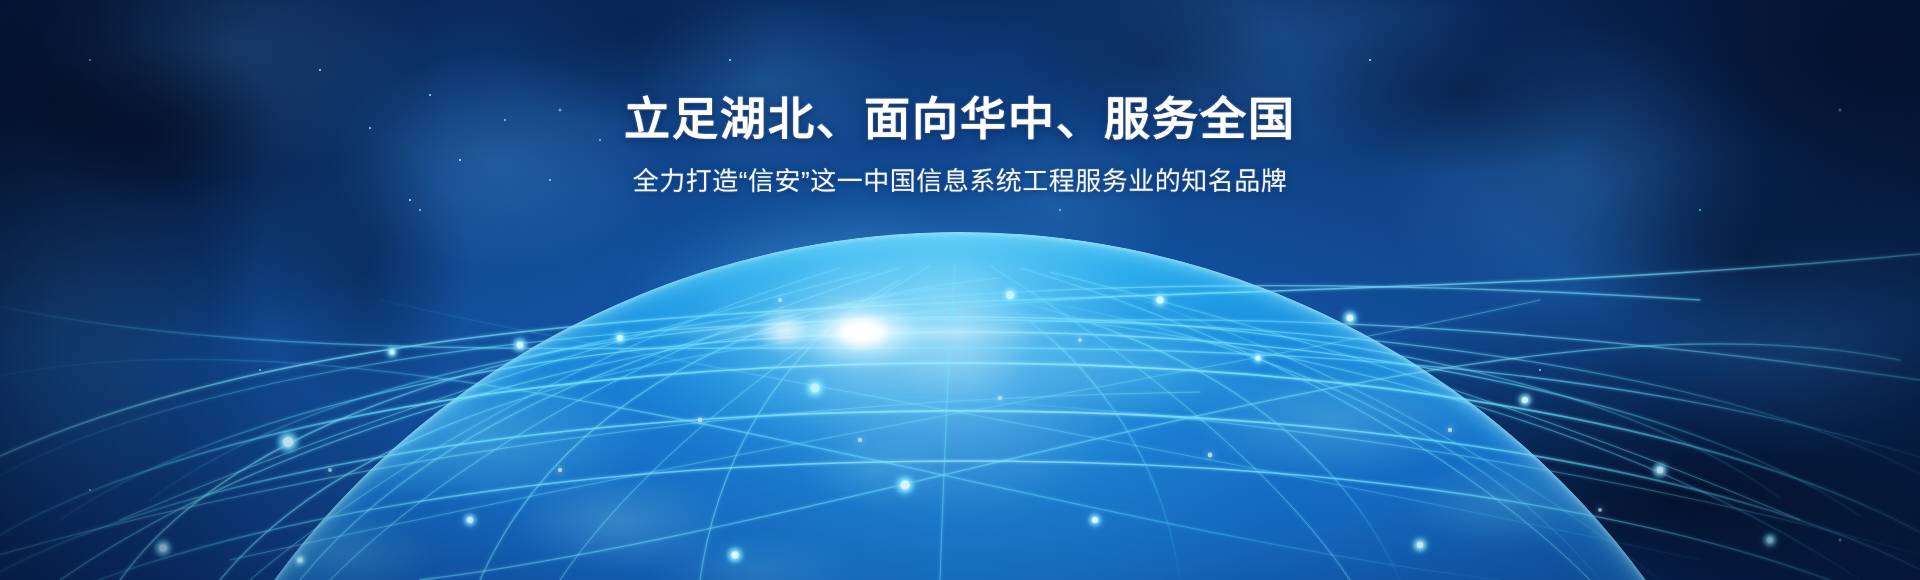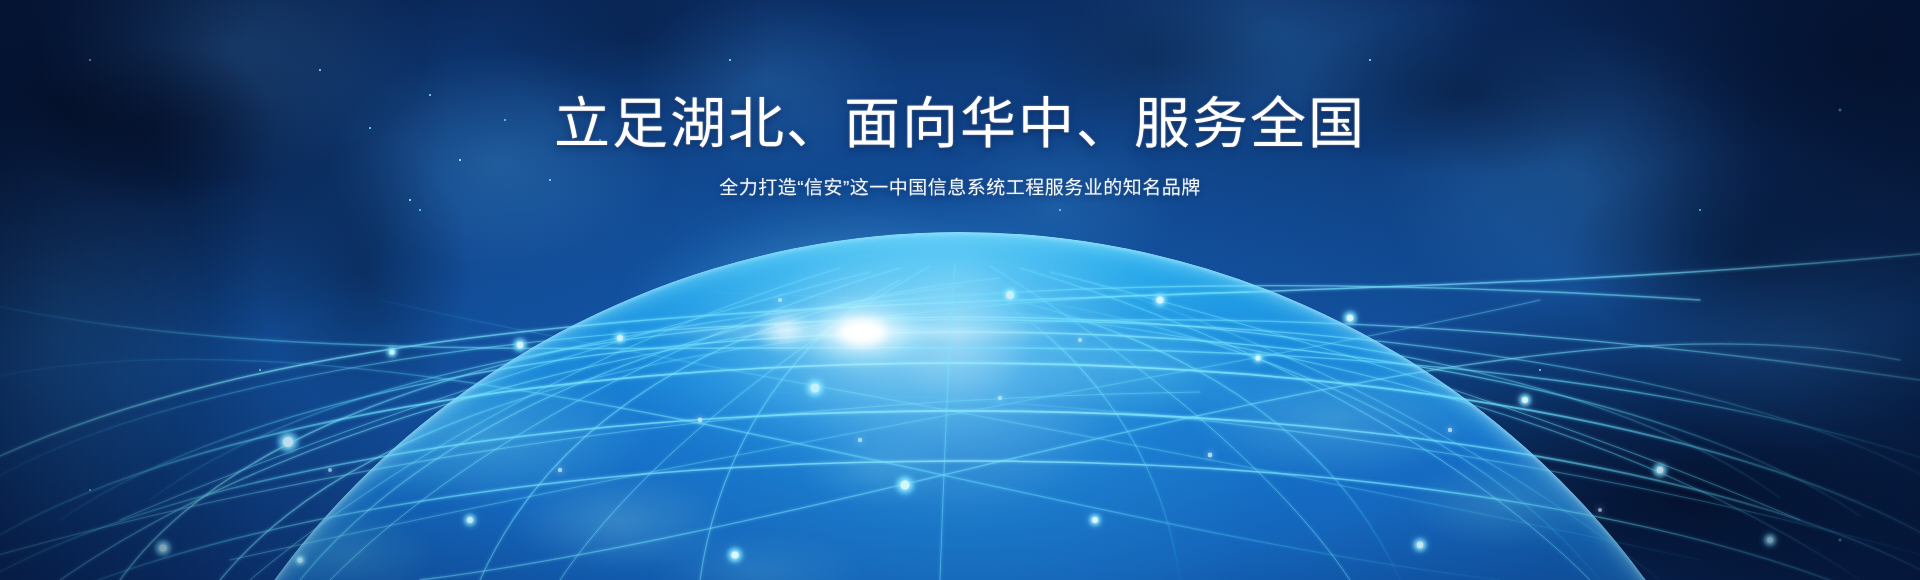--- a/index.html
+++ b/index.html
@@ -240,34 +240,34 @@
     position: absolute;
     left: 0;
     top: 96px;
     width: 1920px;
     text-align: center;
     z-index: 30;
   }
 
   #headline {
     margin: 0;
-    font-size: 56px;
+    font-size: 46px;
     line-height: 1;
-    font-weight: 400;
+    font-weight: 700;
     letter-spacing: 2px;
     color: #ffffff;
     text-shadow:
       0 0 2px rgba(255,255,255,0.55),
       0 2px 10px rgba(8,40,95,0.80),
       0 1px 2px rgba(6,30,80,0.90);
   }
 
   #subhead {
     margin: 26px 0 0 0;
-    font-size: 19px;
+    font-size: 26px;
     line-height: 1;
     font-weight: 400;
     letter-spacing: 0.5px;
     color: #f2f9ff;
     text-shadow:
       0 1px 6px rgba(8,40,95,0.85),
       0 0 2px rgba(255,255,255,0.35);
   }
 </style>
 </head>

